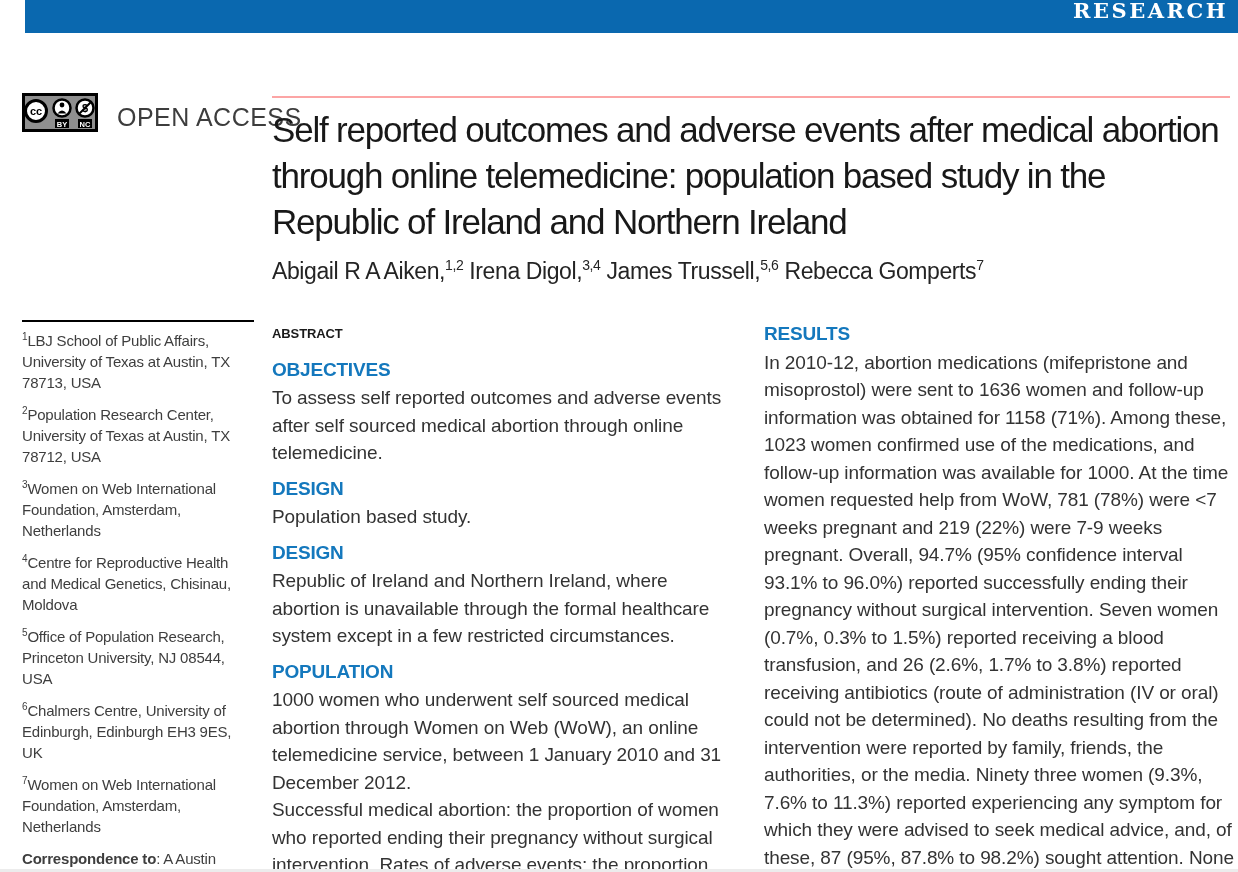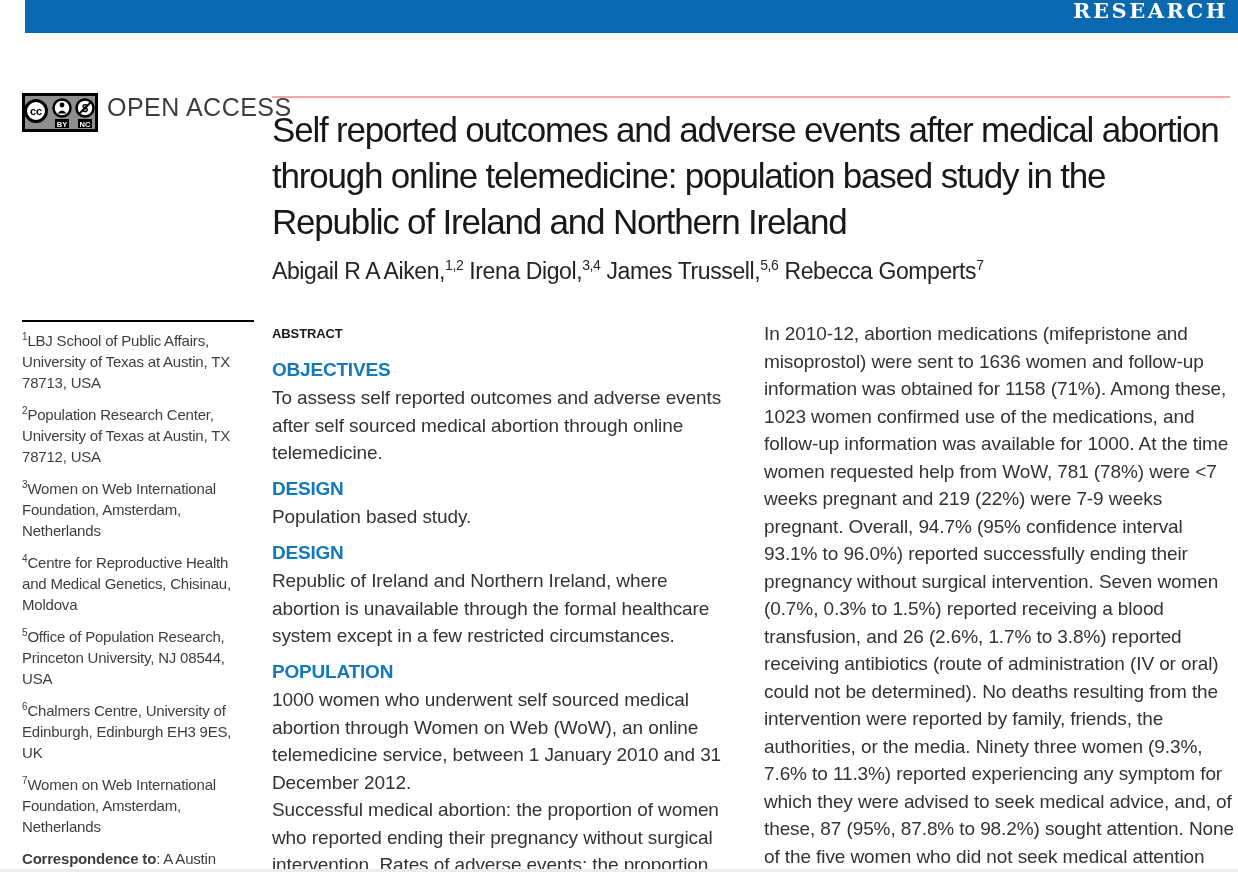--- a/index.html
+++ b/index.html
@@ -26,21 +26,21 @@
     font-weight: 700;
     font-size: 21px;
     letter-spacing: 2.5px;
     padding-right: 10px;
     line-height: 1;
   }
 
   
   .oa-row {
     position: absolute; left: 22px; top: 93px;
-    display: flex; align-items: flex-start; gap: 9px;
+    display: flex; align-items: flex-end; gap: 19px;
   }
   .oa-text {
     font-size: 25px;
     color: #3d3d3d;
     letter-spacing: 0.5px;
   }
 
   
   .title-block {
     position: absolute; left: 272px; top: 96px;
@@ -178,16 +178,17 @@
       <p class="sec-text">Population based study.</p>
       <h3 class="sec-heading">DESIGN</h3>
       <p class="sec-text">Republic of Ireland and Northern Ireland, where abortion is unavailable through the formal healthcare system except in a few restricted circumstances.</p>
       <h3 class="sec-heading">POPULATION</h3>
       <p class="sec-text">1000 women who underwent self sourced medical abortion through Women on Web (WoW), an online telemedicine service, between 1 January 2010 and 31 December 2012.</p>
       <p class="sec-text">Successful medical abortion: the proportion of women who reported ending their pregnancy without surgical intervention. Rates of adverse events: the proportion who reported treatment for adverse events, including</p>
     </div>
 </div>
 
 <div class="results-col">
+  <h3 class="sec-heading first">RESULTS</h3>
   <p class="sec-text">In 2010-12, abortion medications (mifepristone and misoprostol) were sent to 1636 women and follow-up information was obtained for 1158 (71%). Among these, 1023 women confirmed use of the medications, and follow-up information was available for 1000. At the time women requested help from WoW, 781 (78%) were &lt;7 weeks pregnant and 219 (22%) were 7-9 weeks pregnant. Overall, 94.7% (95% confidence interval 93.1% to 96.0%) reported successfully ending their pregnancy without surgical intervention. Seven women (0.7%, 0.3% to 1.5%) reported receiving a blood transfusion, and 26 (2.6%, 1.7% to 3.8%) reported receiving antibiotics (route of administration (IV or oral) could not be determined). No deaths resulting from the intervention were reported by family, friends, the authorities, or the media. Ninety three women (9.3%, 7.6% to 11.3%) reported experiencing any symptom for which they were advised to seek medical advice, and, of these, 87 (95%, 87.8% to 98.2%) sought attention. None of the five women who did not seek medical attention reported experiencing an</p>
 </div>
 
 <div class="page-edge"></div>
 
 </body></html>

